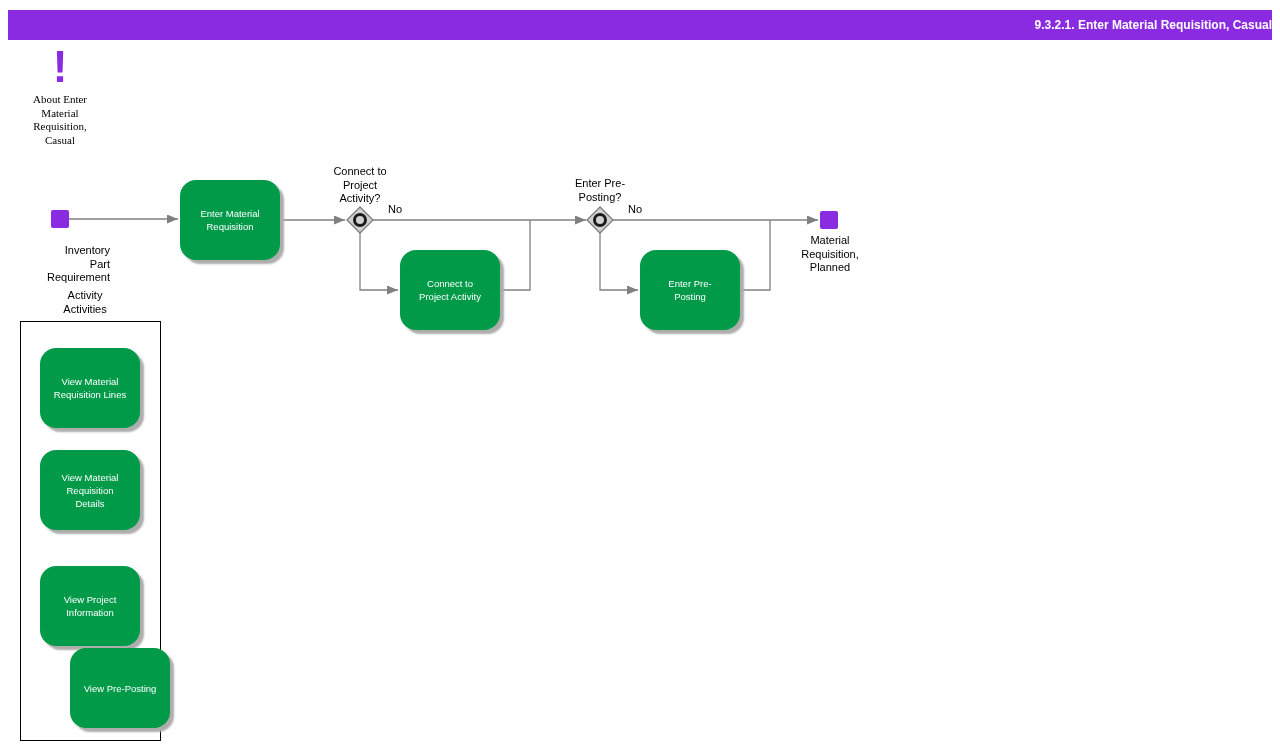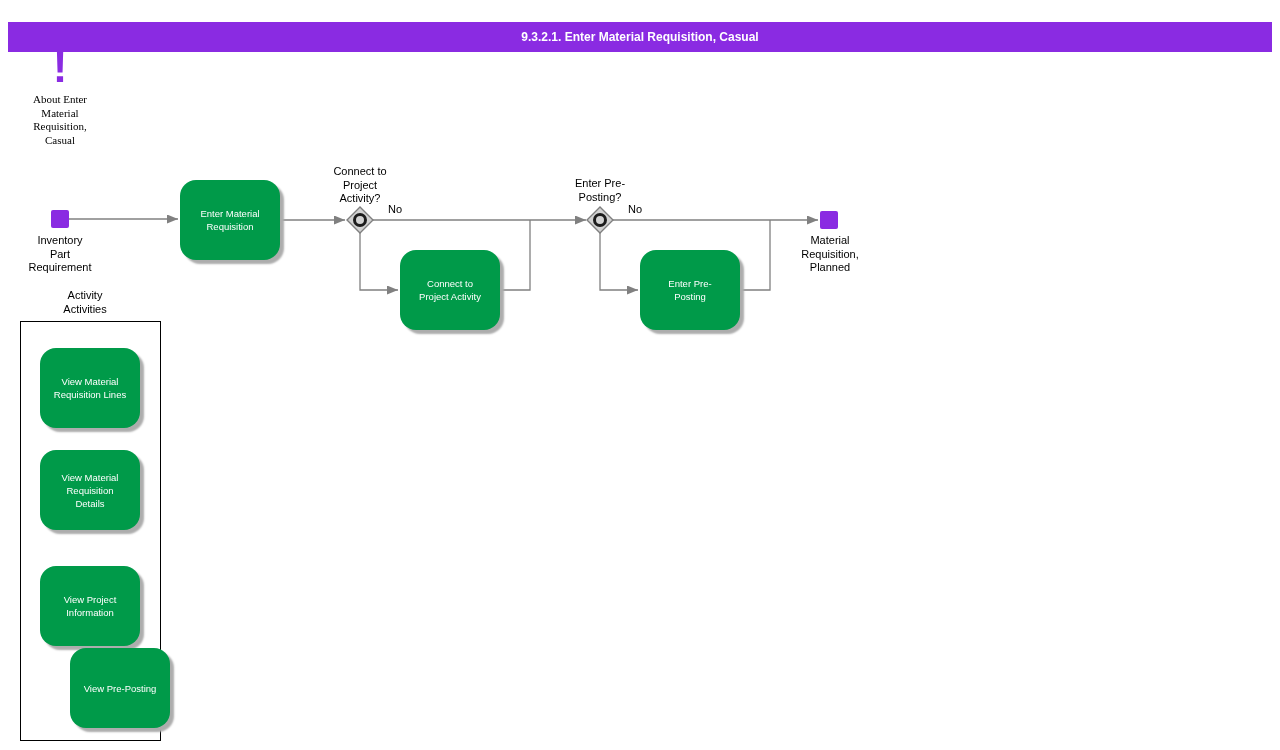--- a/index.html
+++ b/index.html
@@ -1,18 +1,18 @@
 <!DOCTYPE html>
 <html style="--purple: #8A2BE2; --green: #009A49; --line: #808080;"><head>
 <meta charset="utf-8">
 <style>
   html,body{margin:0;padding:0;background:#ffffff;width:1280px;height:750px;overflow:hidden;
     font-family:"Liberation Sans", sans-serif;color:#000;}
   .titlebar{position:absolute;left:8px;top:10px;width:1264px;height:30px;
-    background:var(--purple,#8A2BE2);display:flex;align-items:center;justify-content:center;margin-top:12px;}
+    background:var(--purple,#8A2BE2);display:flex;align-items:center;justify-content:flex-end;}
   .titlebar span{color:#fff;font-size:12px;font-weight:bold;}
   .connectors{position:absolute;left:0;top:0;pointer-events:none;}
   .flow-line{stroke:var(--line,#808080);stroke-width:1.3;fill:none;}
   .diamond{fill:#d2d2d2;stroke:#7f7f7f;stroke-width:1.4;}
   .diamond-ring{fill:#d2d2d2;stroke:#1c1c1c;stroke-width:3;}
   .label{position:absolute;font-size:11px;line-height:13.5px;text-align:center;white-space:pre-line;}
   .excl{position:absolute;left:50px;top:42px;width:20px;height:50px;text-align:center;
     font-size:44px;font-weight:bold;color:var(--purple,#8A2BE2);line-height:50px;cursor:pointer;}
   .sq{position:absolute;width:18px;height:18px;background:var(--purple,#8A2BE2);border-radius:2px;cursor:pointer;}
   .gbox{position:absolute;width:100px;height:80px;background:var(--green,#009A49);
@@ -54,21 +54,21 @@
   <span>9.3.2.1. Enter Material Requisition, Casual</span>
 </div>
 
 <div class="excl">!</div>
 <div class="label" style="left:18px;top:93px;width:84px;font-family:Liberation Serif, serif;">About Enter
 Material
 Requisition,
 Casual</div>
 
 <div class="sq" style="left:51px;top:210px;"></div>
-<div class="label" style="left:10px;top:234px;width:100px;">Inventory
+<div class="label" style="left:10px;top:244px;width:100px;text-align:right;">Inventory
 Part
 Requirement</div>
 
 <div class="gbox" style="left:180px;top:180px;">
   <span>Enter Material
 Requisition</span>
 </div>
 
 <div class="label" style="left:310px;top:165px;width:100px;">Connect to
 Project

